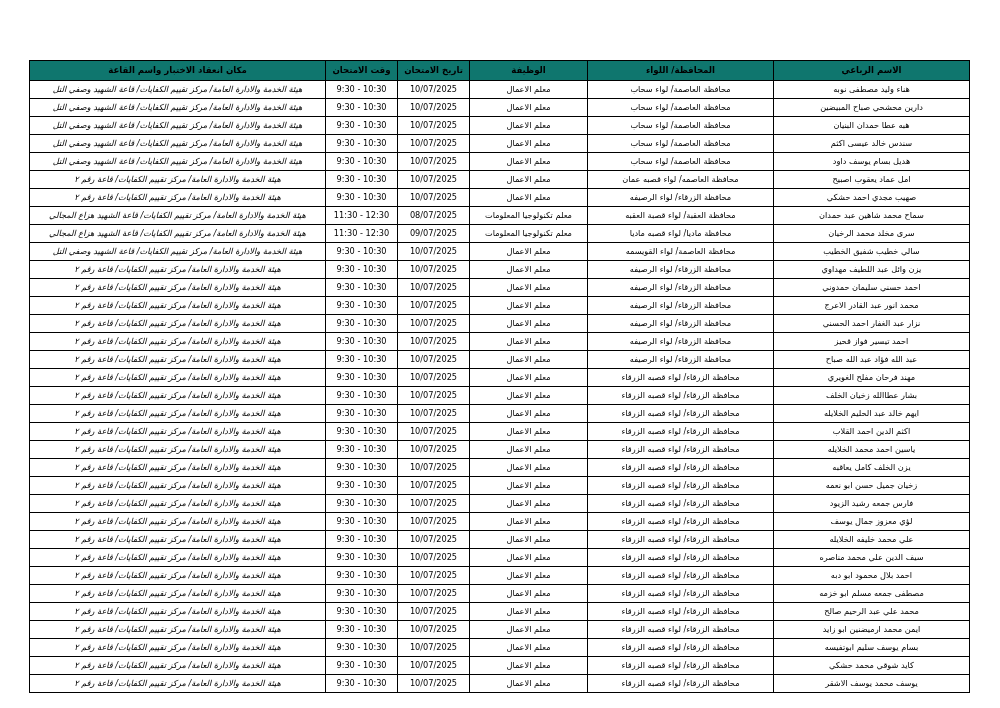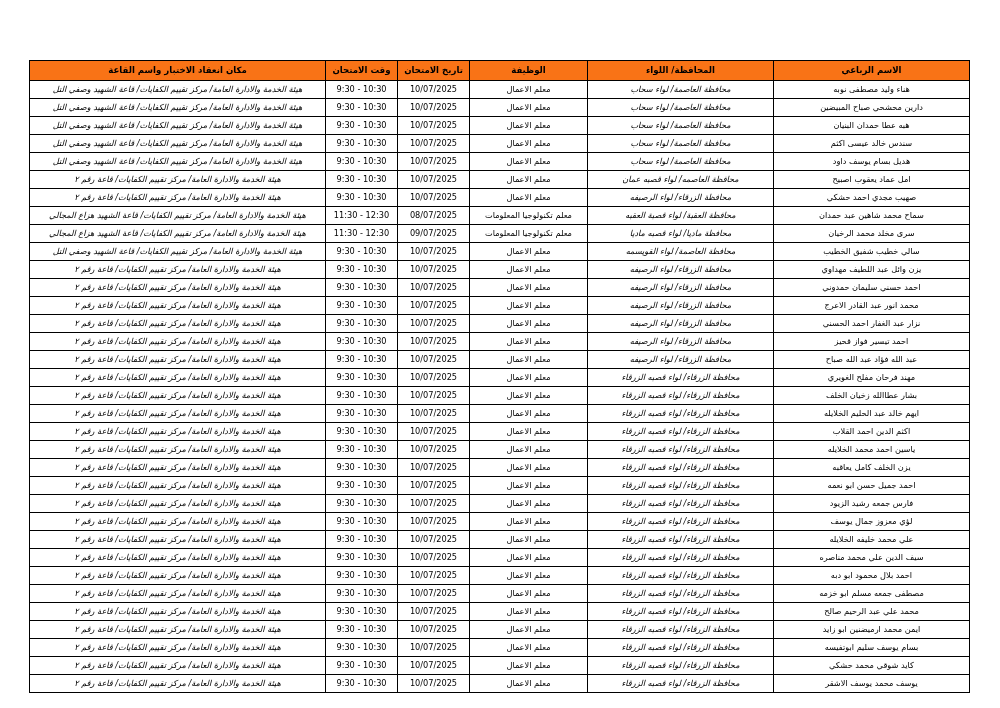--- a/index.html
+++ b/index.html
@@ -40,34 +40,34 @@
     padding: 1px 3px;
     height: 15px;
     white-space: nowrap;
     overflow: hidden;
     text-align: center;
     font-weight: normal;
   }
   table.exam-table thead th {
     font-weight: bold;
     font-size: 8.6px;
-    background: #f97316;
+    background: #0f766e;
     height: 17px;
   }
   
   col.c-name   { width: 196px; }
   col.c-gov    { width: 186px; }
   col.c-job    { width: 118px; }
   col.c-date   { width: 72px; }
   col.c-time   { width: 72px; }
   col.c-place  { width: 296px; }
 
   td.c-name-cell  { text-align: right; padding-right: 6px; }
   td.c-place-cell { text-align: right; padding-right: 6px; font-style: italic; }
-  td.c-gov-cell   { text-align: center; font-style: italic; }
+  td.c-gov-cell   { text-align: center; }
   td.c-job-cell   { text-align: center; }
   td.c-date-cell  { text-align: center; direction: ltr; }
   td.c-time-cell  { text-align: center; direction: ltr; }
 </style>
 </head>
 <body>
 
 <div class="page">
   <div class="table-wrap">
     <table class="exam-table">
@@ -260,21 +260,21 @@
           </tr>
           <tr>
             <td class="c-name-cell">يزن الخلف كامل يعاقبه</td>
             <td class="c-gov-cell">محافظة الزرقاء/ لواء قصبه الزرقاء</td>
             <td class="c-job-cell">معلم الاعمال</td>
             <td class="c-date-cell">10/07/2025</td>
             <td class="c-time-cell">9:30 - 10:30</td>
             <td class="c-place-cell">هيئة الخدمة والادارة العامة/ مركز تقييم الكفايات/ قاعة رقم ٢</td>
           </tr>
           <tr>
-            <td class="c-name-cell">احمد جميل حسن ابو نعمه</td>
+            <td class="c-name-cell">زخيان جميل حسن ابو نعمه</td>
             <td class="c-gov-cell">محافظة الزرقاء/ لواء قصبه الزرقاء</td>
             <td class="c-job-cell">معلم الاعمال</td>
             <td class="c-date-cell">10/07/2025</td>
             <td class="c-time-cell">9:30 - 10:30</td>
             <td class="c-place-cell">هيئة الخدمة والادارة العامة/ مركز تقييم الكفايات/ قاعة رقم ٢</td>
           </tr>
           <tr>
             <td class="c-name-cell">فارس جمعه رشيد الزيود</td>
             <td class="c-gov-cell">محافظة الزرقاء/ لواء قصبه الزرقاء</td>
             <td class="c-job-cell">معلم الاعمال</td>

